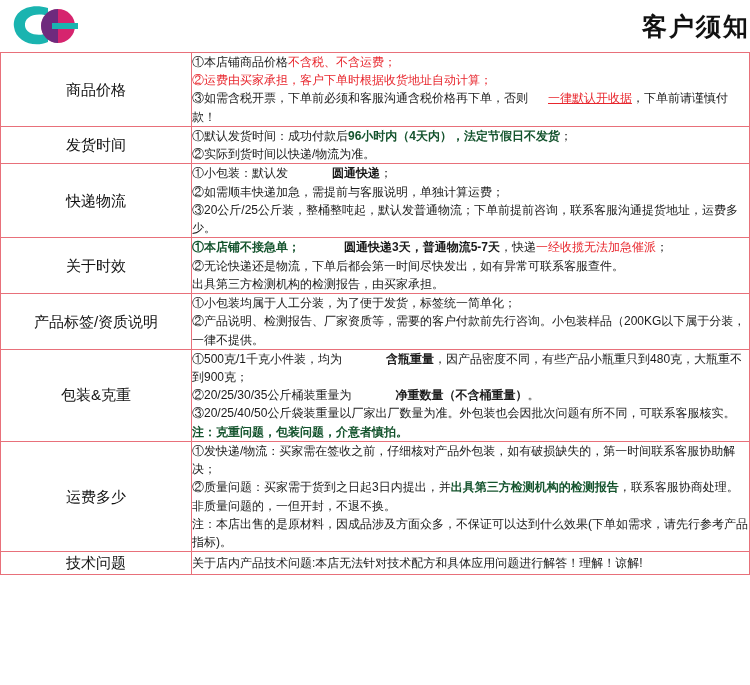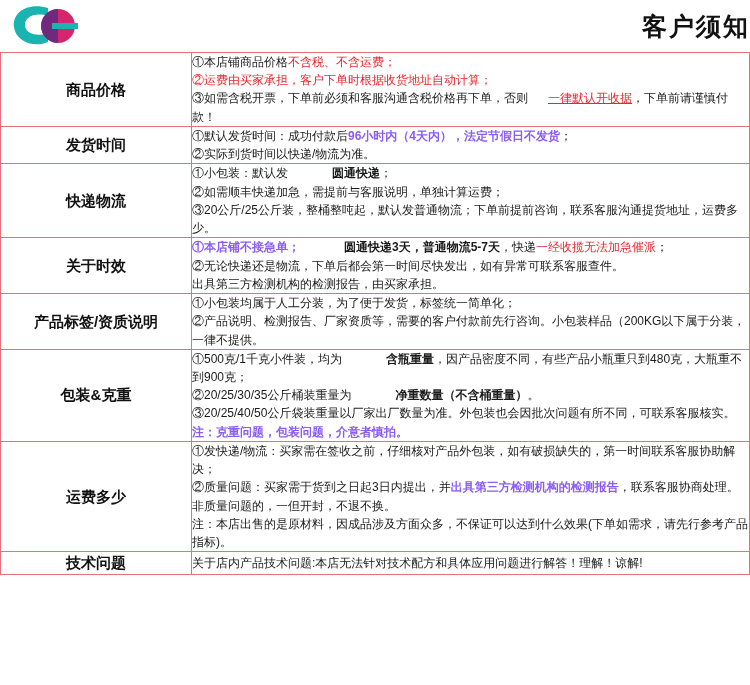--- a/index.html
+++ b/index.html
@@ -50,40 +50,40 @@
     table-layout: fixed;
   }
   table.notice td {
     border: 1px solid #e8707a;
     vertical-align: middle;
     padding: 0;
   }
   td.label {
     width: 190px;
     text-align: center;
-    font-weight: bold;
+    font-weight: normal;
     font-size: 15px;
     color: #111;
     line-height: 1.45;
     padding: 4px 6px;
   }
   td.body {
     padding: 5px 7px 6px 7px;
     font-size: 12px;
     line-height: 1.52;
     color: #1a1a1a;
   }
   td.body p {
     margin: 0;
   }
   .red {
     color: #e8262d;
   }
   .red-b {
-    color: #8b5cf6;
+    color: #14532d;
     font-weight: bold;
   }
   .bold {
     font-weight: bold;
     padding-left: 44px;
   }
   .u {
     text-decoration: underline;
     padding-left: 20px;
   }

